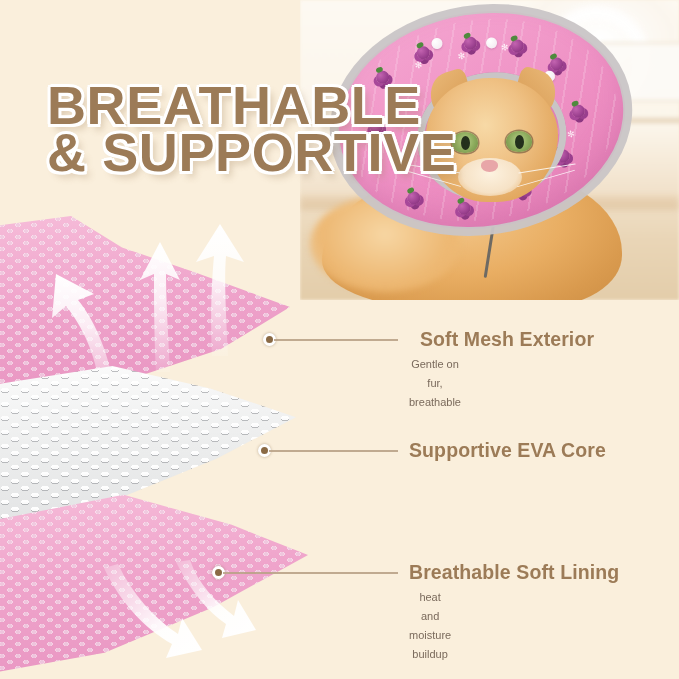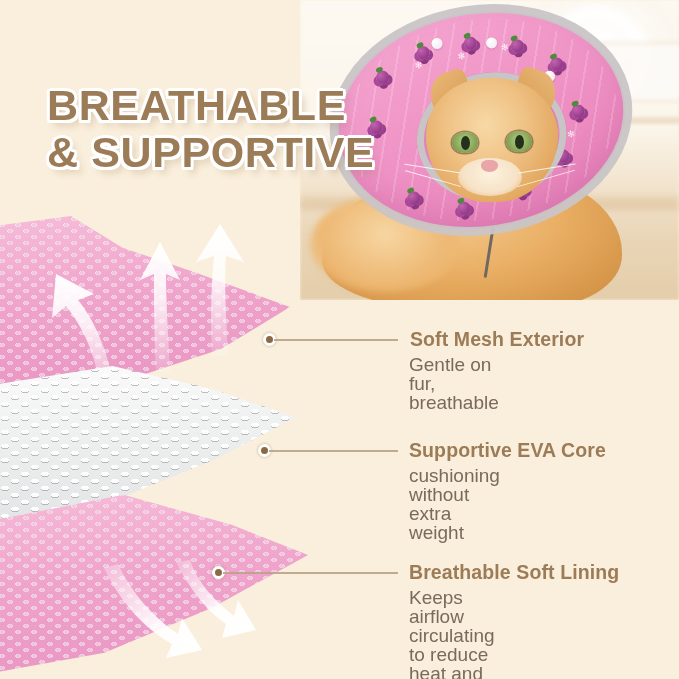--- a/index.html
+++ b/index.html
@@ -108,21 +108,21 @@
     background:#4f8a3d;border-radius:50% 50% 40% 40%;transform:rotate(-18deg);}
   .dot-w{position:absolute;width:11px;height:11px;border-radius:50%;
     background:radial-gradient(circle at 35% 30%,#ffffff,#f1e7ee);box-shadow:0 1px 2px rgba(150,80,130,.35);}
   .flake{position:absolute;color:#ffffff;font-size:9px;line-height:9px;opacity:.85;}
   .cone-strap{position:absolute;left:188px;top:222px;width:2.5px;height:56px;z-index:3;
     background:#6e6a63;border-radius:2px;transform:rotate(9deg);}
 
   
   .headline{
     position:absolute;left:47px;top:82px;z-index:20;
-    font-size:43px;line-height:47px;font-weight:bold;letter-spacing:.6px;
+    font-size:54px;line-height:47px;font-weight:bold;letter-spacing:.6px;
     color:#9C7B57;
     text-shadow:
       -2.5px -2.5px 0 #fff, 2.5px -2.5px 0 #fff, -2.5px 2.5px 0 #fff, 2.5px 2.5px 0 #fff,
       -3px 0 0 #fff, 3px 0 0 #fff, 0 -3px 0 #fff, 0 3px 0 #fff,
       5px 6px 7px rgba(150,115,75,.30);
   }
   .headline div{white-space:nowrap;}
 
   
   .stack{position:absolute;left:-10px;top:216px;width:330px;height:463px;z-index:10;}
@@ -166,21 +166,21 @@
   .arrow{position:absolute;}
   .arrow svg{display:block;}
 
   
   .callout{position:absolute;z-index:25;}
   .c-dot{position:absolute;width:13px;height:13px;border-radius:50%;
     background:#8a6a45;border:3px solid #ffffff;box-sizing:border-box;
     box-shadow:0 0 3px rgba(120,90,60,.45);}
   .c-line{position:absolute;height:1.6px;background:#b9a287;opacity:.9;}
   .c-title{position:absolute;font-size:19.5px;font-weight:bold;color:#9C7B57;white-space:nowrap;letter-spacing:.1px;}
-  .c-desc{position:absolute;font-size:19px;line-height:19px;color:#7A6A5C;}
+  .c-desc{position:absolute;font-size:11px;line-height:19px;color:#7A6A5C;text-align:center;}
 </style>
 </head>
 <body>
 
 <div class="stage">
 
   <div class="photo-scene">
     <div class="room-bg"></div>
     <div class="shelf-ring"></div>
     <div class="shelf-box"></div>
@@ -316,38 +316,36 @@
         </linearGradient>
           </defs>
         <path d="M10 2 C 24 30, 42 52, 60 64 L 56 78 L 90 70 L 72 40 L 68 56 C 50 42, 32 24, 24 0 Z" fill="url(#gd2)"></path>
       </svg>
     </div>
   </div>
 
   <div class="callout">
     <div class="c-dot" style="left:263px;top:333px;"></div>
     <div class="c-line" style="left:274px;top:339px;width:124px;"></div>
-    <div class="c-title" style="left:410px;top:328px;text-align:center;">Soft Mesh Exterior</div>
+    <div class="c-title" style="left:420px;top:328px;text-align:center;">Soft Mesh Exterior</div>
     <div class="c-desc" style="left:409px;top:355px;">
       <div>Gentle on fur, breathable</div>
     </div>
   </div>
 
   <div class="callout">
     <div class="c-dot" style="left:258px;top:444px;"></div>
     <div class="c-line" style="left:269px;top:450px;width:129px;"></div>
     <div class="c-title" style="left:409px;top:439px;text-align:right;">Supportive EVA Core</div>
     <div class="c-desc" style="left:409px;top:466px;">
-      <div>cushioning without extra weight</div>
     </div>
   </div>
 
   <div class="callout">
     <div class="c-dot" style="left:212px;top:566px;"></div>
     <div class="c-line" style="left:223px;top:572px;width:175px;"></div>
     <div class="c-title" style="left:409px;top:561px;">Breathable Soft Lining</div>
     <div class="c-desc" style="left:409px;top:588px;">
-      <div>Keeps airflow circulating to reduce</div>
       <div>heat and moisture buildup</div>
     </div>
   </div>
 
 </div>
 
 </body></html>

